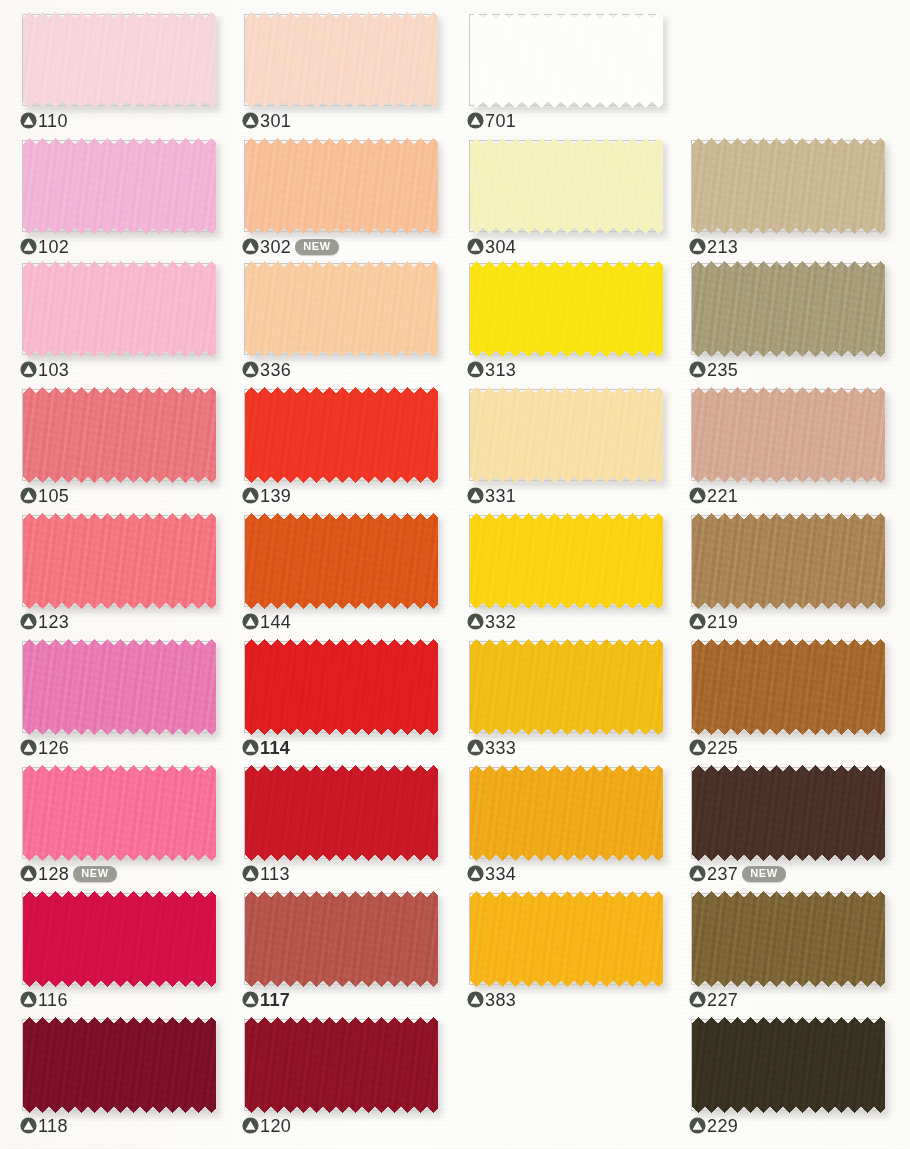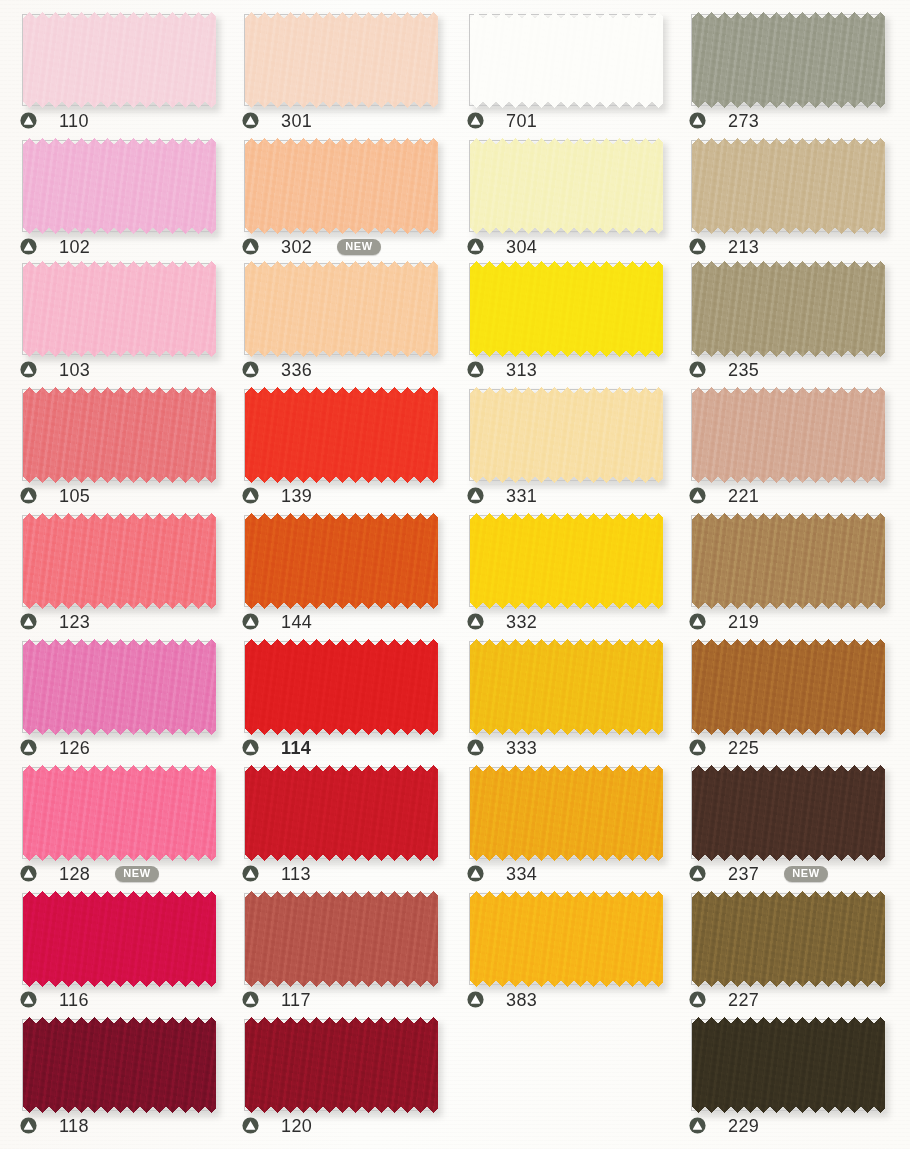--- a/index.html
+++ b/index.html
@@ -118,21 +118,21 @@
   }
 
   
   .chip-label {
     position: absolute;
     left: 20px;
     top: 106px;
     height: 22px;
     display: flex;
     align-items: center;
-    gap: 22px;
+    gap: 1px;
     white-space: nowrap;
   }
 
   .triangle-badge-icon {
     width: 17px;
     height: 17px;
     flex: 0 0 17px;
     display: block;
   }
 
@@ -211,36 +211,20 @@
         </div>
       </div>
       <div class="chip-label">
         <svg class="triangle-badge-icon" viewBox="0 0 20 20">
           <circle cx="10" cy="10" r="9.5" fill="#4a5248"></circle>
           <path d="M10 4.6 L15.4 14.2 Q15.8 15.1 14.8 15.1 L5.2 15.1 Q4.2 15.1 4.6 14.2 Z" fill="#ffffff"></path>
         </svg>
         <span class="code-text">701</span>
       </div>
     </div>
-    <div class="swatch-cell" style="left: 669px; top: 3px;">
-      <div class="chip-wrap">
-        <div class="chip-shadow"></div>
-        <div class="chip-guide"></div>
-        <div class="chip" title="sage-gray" style="background: rgb(155, 157, 140);">
-          <div class="chip-fibre"></div>
-        </div>
-      </div>
-      <div class="chip-label">
-        <svg class="triangle-badge-icon" viewBox="0 0 20 20">
-          <circle cx="10" cy="10" r="9.5" fill="#4a5248"></circle>
-          <path d="M10 4.6 L15.4 14.2 Q15.8 15.1 14.8 15.1 L5.2 15.1 Q4.2 15.1 4.6 14.2 Z" fill="#ffffff"></path>
-        </svg>
-        <span class="code-text">273</span>
-      </div>
-    </div>
     <div class="swatch-cell" style="left: 0px; top: 129px;">
       <div class="chip-wrap">
         <div class="chip-shadow"></div>
         <div class="chip-guide"></div>
         <div class="chip" title="light-pink" style="background: rgb(241, 179, 214);">
           <div class="chip-fibre"></div>
         </div>
       </div>
       <div class="chip-label">
         <svg class="triangle-badge-icon" viewBox="0 0 20 20">
@@ -630,21 +614,21 @@
         </div>
       </div>
       <div class="chip-label">
         <svg class="triangle-badge-icon" viewBox="0 0 20 20">
           <circle cx="10" cy="10" r="9.5" fill="#4a5248"></circle>
           <path d="M10 4.6 L15.4 14.2 Q15.8 15.1 14.8 15.1 L5.2 15.1 Q4.2 15.1 4.6 14.2 Z" fill="#ffffff"></path>
         </svg>
         <span class="code-text">116</span>
       </div>
     </div>
-    <div class="swatch-cell" style="left: 222px; top: 882px;">
+    <div class="swatch-cell" style="left: 222px; top: 882px; font-weight: bold;">
       <div class="chip-wrap">
         <div class="chip-shadow"></div>
         <div class="chip-guide"></div>
         <div class="chip" title="brick-rose" style="background: rgb(180, 84, 74);">
           <div class="chip-fibre"></div>
         </div>
       </div>
       <div class="chip-label">
         <svg class="triangle-badge-icon" viewBox="0 0 20 20">
           <circle cx="10" cy="10" r="9.5" fill="#4a5248"></circle>

